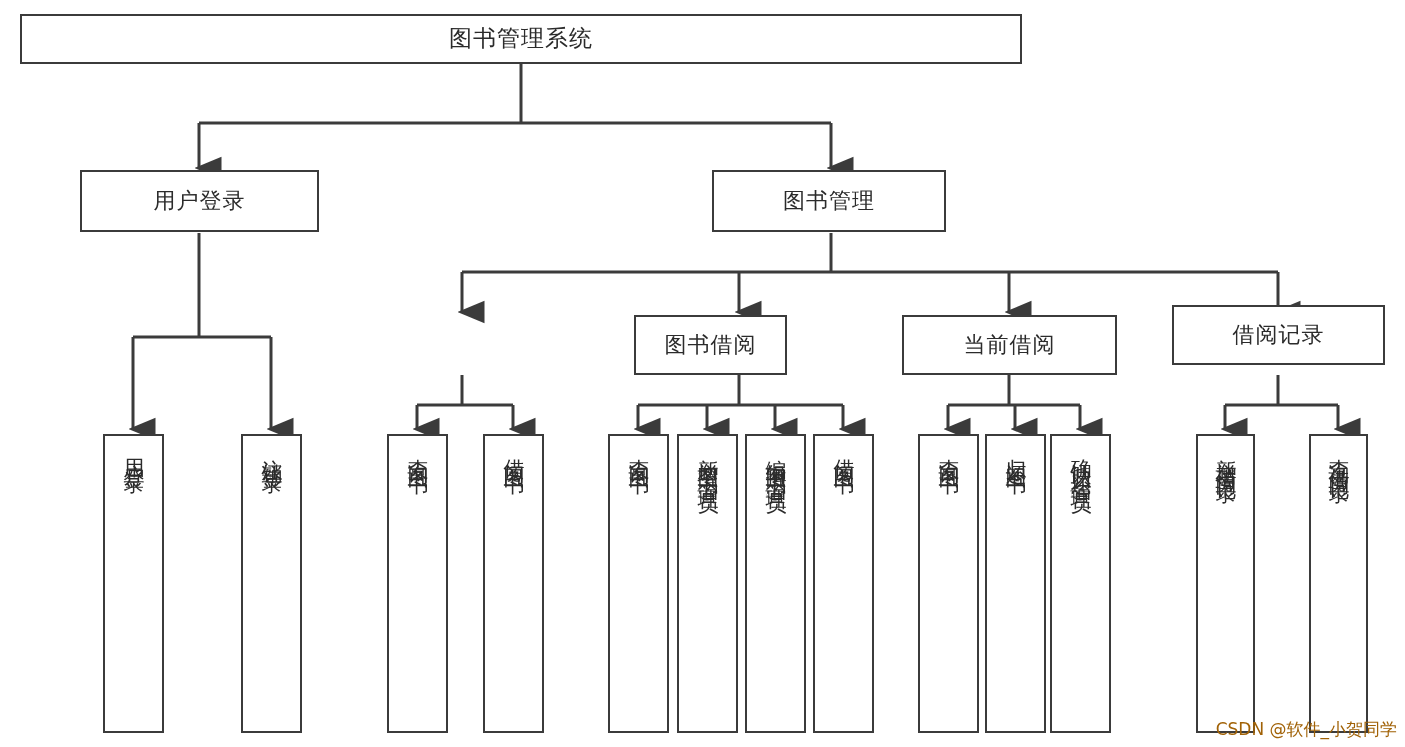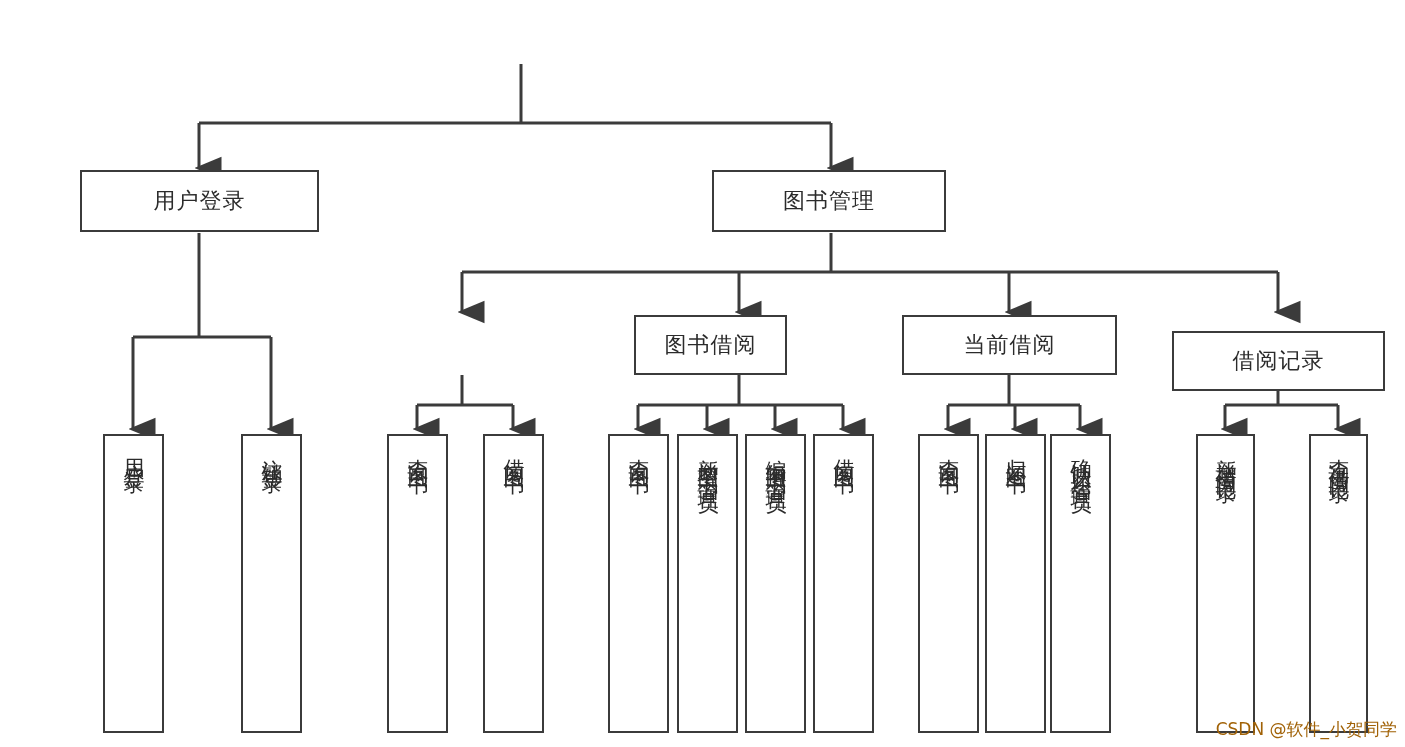--- a/index.html
+++ b/index.html
@@ -119,39 +119,42 @@
       <path d="M 1080 405 L 1080 429" marker-end="url(#arrow)"></path>
 
       <path d="M 1278 375 L 1278 405"></path>
       <path d="M 1225 405 L 1338 405"></path>
       <path d="M 1225 405 L 1225 429" marker-end="url(#arrow)"></path>
       <path d="M 1338 405 L 1338 429" marker-end="url(#arrow)"></path>
 
     </g>
   </svg>
 
+  <div class="node node-h node-root" style="left:20px; top:14px; width:1002px; height:50px;">
+    <span>图书管理系统</span>
+  </div>
 
   <div class="node node-h" style="left:80px; top:170px; width:239px; height:62px;">
     <span>用户登录</span>
   </div>
 
   <div class="node node-h" style="left:712px; top:170px; width:234px; height:62px;justify-content:center;">
     <span>图书管理</span>
   </div>
 
 
   <div class="node node-h" style="left:902px; top:315px; width:215px; height:60px;">
     <span>当前借阅</span>
   </div>
 
   <div class="node node-h" style="left:634px; top:315px; width:153px; height:60px;">
     <span>图书借阅</span>
   </div>
 
-  <div class="node node-h" style="left:1172px; top:331px; width:213px; height:60px;">
+  <div class="node node-h" style="left:1172px; top:305px; width:213px; height:60px;">
     <span>借阅记录</span>
   </div>
 
   <div class="node node-leaf" style="left:103px; top:434px; width:61px; height:299px;">
     <span class="vtext">用户登录</span>
   </div>
 
   <div class="node node-leaf" style="left:241px; top:434px; width:61px; height:299px;">
     <span class="vtext">注销登录</span>
   </div>

